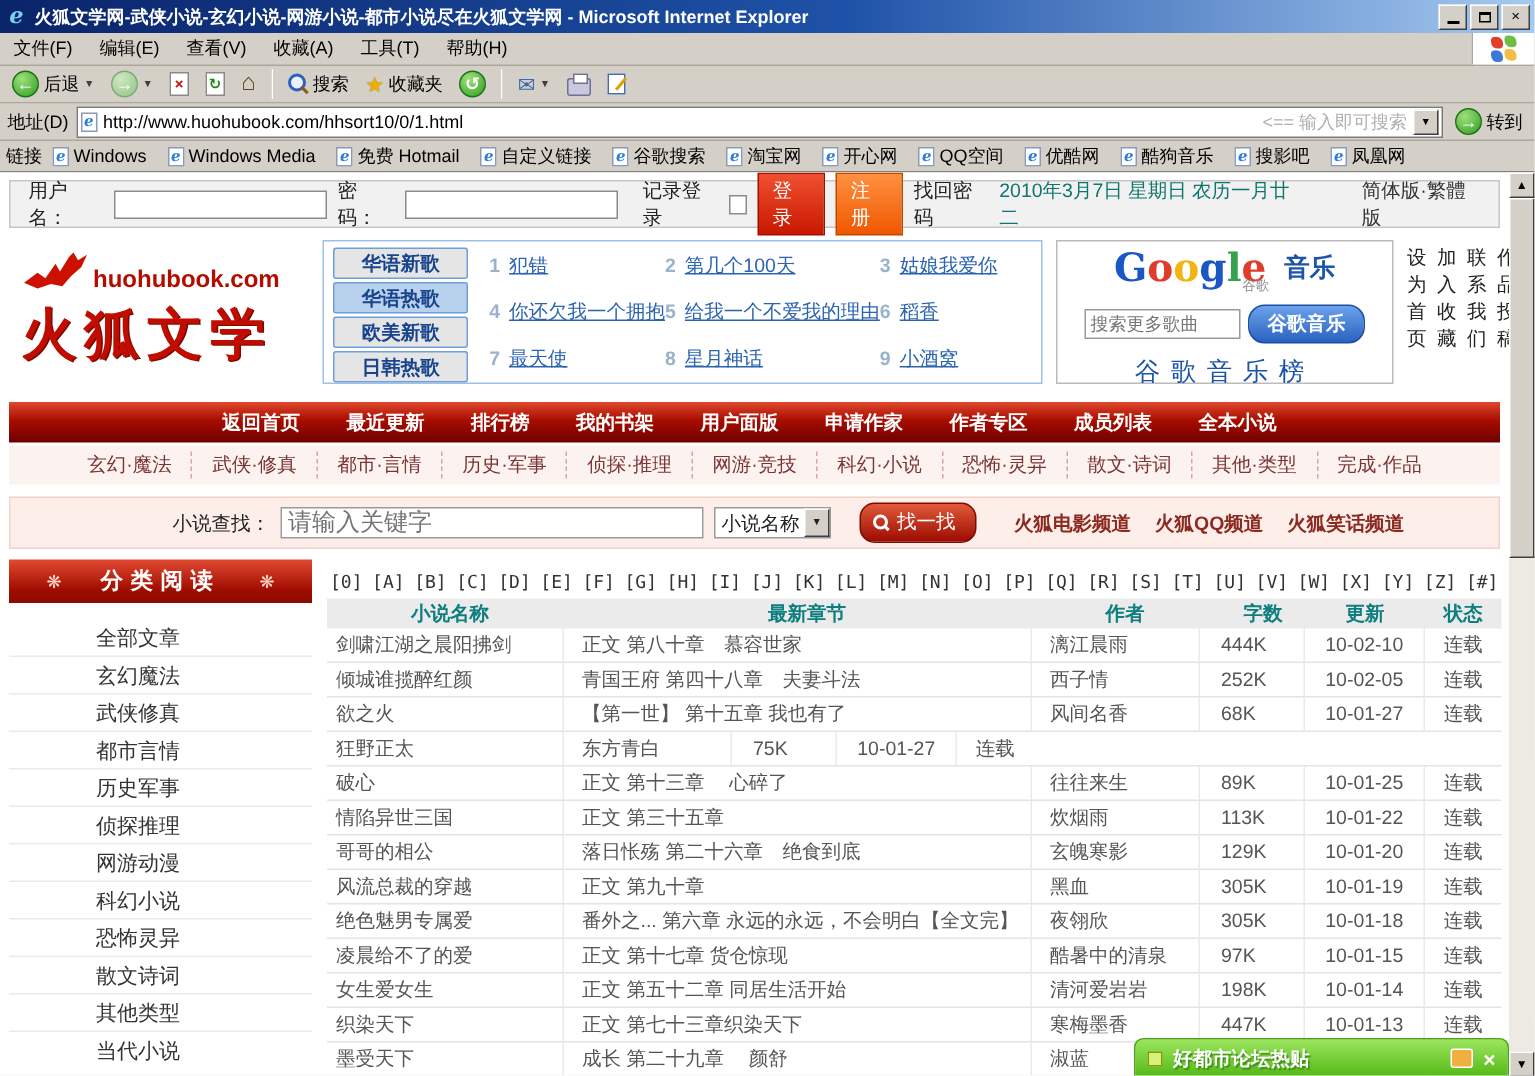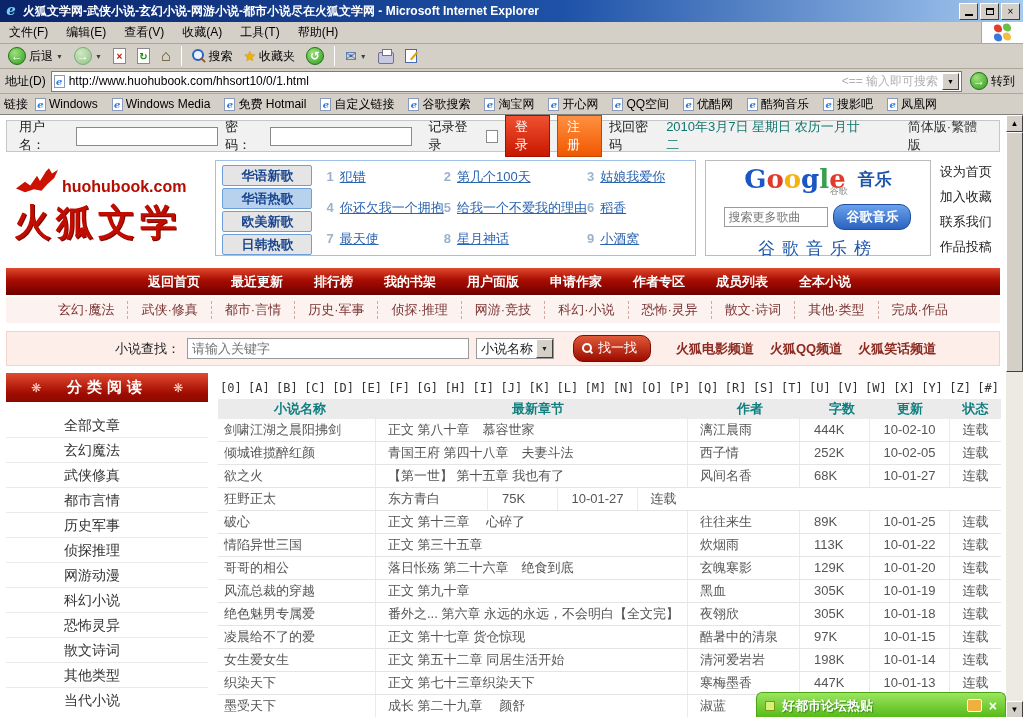--- a/index.html
+++ b/index.html
@@ -100,32 +100,32 @@
   .song .s-title { color:#2b64b0; text-decoration:underline; }
   .google-box { width:232px; border:1px solid #bcbcbc; text-align:center; padding-top:5px; background:#fff; }
   .g-logo { font-family:"DejaVu Serif","Liberation Serif",serif; font-weight:bold; font-size:26px; line-height:26px; }
   .g-gu { font-size:9px; color:#888; font-family:"Liberation Sans",sans-serif; vertical-align:-6px; margin-left:-16px; }
   .g-yinyue { color:#1c55a8; font-weight:bold; font-size:17px; margin-left:10px; font-family:"Liberation Sans",sans-serif; vertical-align:3px; }
   .g-row { display:flex; align-items:center; justify-content:center; gap:5px; margin-top:6px; }
   .g-in { width:104px; height:20px; border:1px solid #9a9a9a; font-size:12px; padding:0 3px; }
   .g-btn { background:linear-gradient(#6aa2ec,#2a62c0); border:1px solid #1c4fa0; border-radius:11px;
     color:#fff; font-weight:bold; font-size:13px; padding:3px 12px; }
   .g-chart { color:#1c55a8; font-size:17px; letter-spacing:7px; margin-top:7px; }
-  .quick-links { width:62px; display:flex; flex-direction:column; gap:7px; padding-top:3px; font-size:13px; color:#222; }
+  .quick-links { width:62px; display:flex; flex-direction:row; gap:7px; padding-top:3px; font-size:13px; color:#222; }
 
   .nav-main { margin:12px 6px 0 6px; height:27px; background:linear-gradient(#e0482e 0%,#a80d00 45%,#6e0000 100%);
     display:flex; align-items:center; gap:31px; padding-left:142px; }
   .nav-main span { color:#fff; font-size:13px; font-weight:bold; }
   .nav-sub { margin:2px 6px 0 6px; height:26px; background:#fcf2ef; display:flex; align-items:center; justify-content:center; }
   .nav-sub span { color:#7a3434; font-size:13px; padding:0 13px; border-right:1px dashed #d2a8a0; }
   .nav-sub span:last-child { border-right:0; }
 
   .search-strip { margin:8px 6px 0 6px; height:35px; background:#fdeeea; border:1px solid #f3d3c8;
     display:flex; align-items:center; padding-left:108px; gap:7px; font-size:13px; color:#222; }
-  .search-in { width:282px; height:21px; border:1px solid #9a9a9a; font-size:13px; padding:0 4px; }
+  .search-in { width:282px; height:21px; border:1px solid #9a9a9a; font-size:16px; padding:0 4px; }
   .sel { width:78px; height:21px; border:1px solid #9a9a9a; background:#fff; display:flex; align-items:center; }
   .sel .sel-val { flex:1; padding-left:4px; }
   .sel .dd-btn { height:19px; }
   .find-btn { margin-left:12px; background:linear-gradient(#e05a3a,#9c0b00); border:1px solid #800900; border-radius:10px;
     color:#fff; font-size:13px; padding:3px 13px 4px 8px; display:flex; align-items:center; gap:5px; }
   .find-mag { width:11px; height:11px; position:relative; }
   .find-mag::before { content:""; position:absolute; width:6px; height:6px; border:2px solid #fff; border-radius:50%; left:0; top:0; }
   .find-mag::after { content:""; position:absolute; width:4px; height:2px; background:#fff; transform:rotate(45deg); left:7px; top:8px; }
   .channels { display:flex; gap:16px; margin-left:18px; }
   .channels span { color:#8b2a20; font-size:13px; font-weight:bold; }

